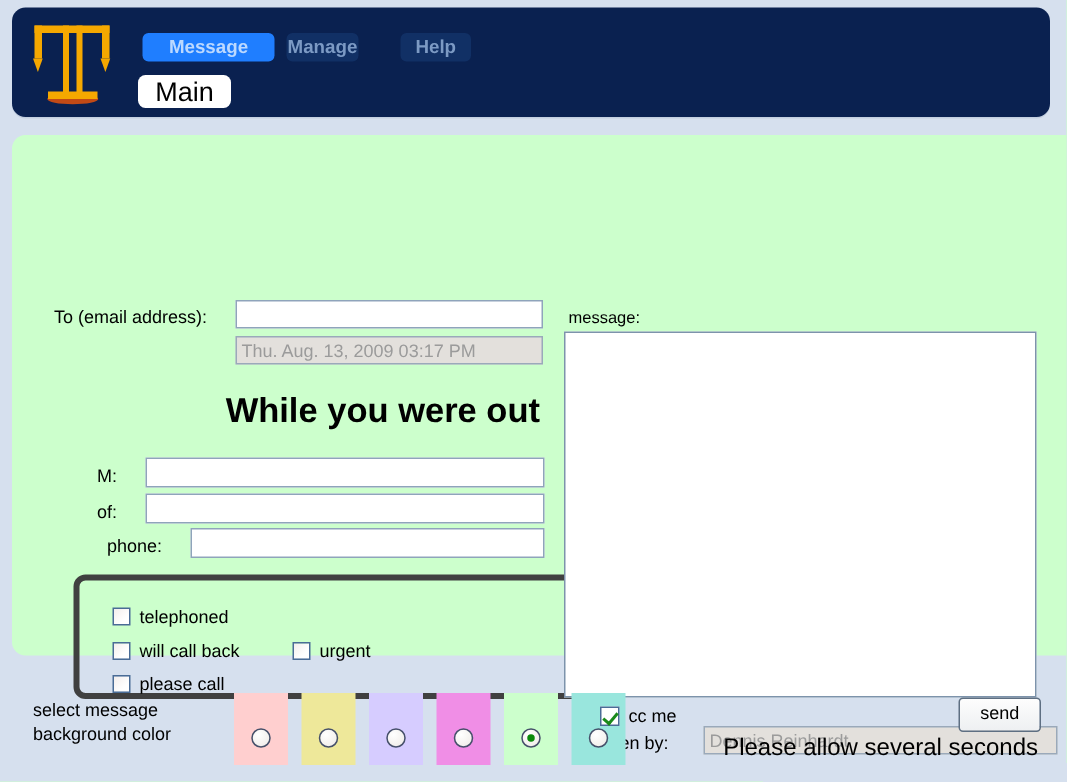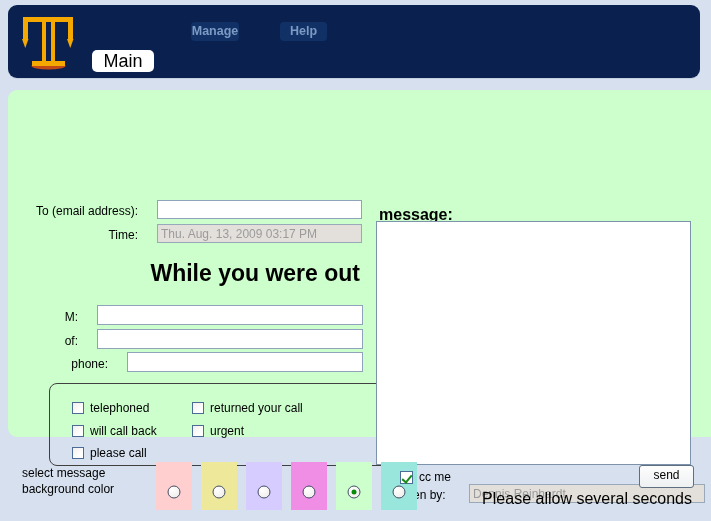--- a/index.html
+++ b/index.html
@@ -53,21 +53,21 @@
   .nav-btn.active {
     background: #1f7eff;
     color: #bcd9ff;
   }
   .nav-btn.inactive {
     background: #113065;
     color: #7c9ac4;
   }
   #nav-message { left: 87px;  top: 17px; width: 88px; height: 19px; }
   #nav-manage  { left: 183px; top: 17px; width: 48px; height: 19px; }
-  #nav-help    { left: 259px; top: 17px; width: 47px; height: 19px; margin-left: 13px; }
+  #nav-help    { left: 259px; top: 17px; width: 47px; height: 19px; }
 
   #subnav-main {
     position: absolute;
     left: 84px;
     top: 45px;
     width: 62px;
     height: 22px;
     background: #ffffff;
     border-radius: 5px;
     color: #000;
@@ -142,21 +142,21 @@
   #lbl-phone { left: 10px;  top: 267px; width: 90px; }
   #in-phone  { left: 105px; top: 262px; width: 236px; height: 20px; }
 
   
   #checkbox-group {
     position: absolute;
     left: 41px;
     top: 293px;
     width: 355px;
     height: 83px;
-    border: 1px solid #404040;
+    border: 4px solid #404040;
     border-radius: 8px;
     box-sizing: border-box;
   }
   .cb-row {
     position: absolute;
     display: flex;
     align-items: center;
     white-space: nowrap;
   }
   .cb-box {
@@ -174,23 +174,22 @@
     font-size: 12px;
     color: #000;
   }
 
   
   #lbl-message {
     position: absolute;
     left: 371px;
     top: 116px;
     font-family: "Liberation Sans", sans-serif;
-    font-size: 16px;
-    color: #000;
-    font-weight: bold;
+    font-size: 11px;
+    color: #000;
   }
   #in-message {
     position: absolute;
     left: 368px;
     top: 131px;
     width: 315px;
     height: 244px;
     border: 1px solid #7d93ab;
     background: #ffffff;
     box-sizing: border-box;
@@ -351,54 +350,50 @@
       <polygon points="50,28 56.5,28 53.25,37" fill="#f5a800"></polygon>
 
       <rect x="25" y="6" width="4" height="48" fill="#f5a800"></rect>
       <rect x="34" y="6" width="4" height="48" fill="#f5a800"></rect>
 
       <ellipse cx="31.5" cy="55" rx="17" ry="3.5" fill="#c24a16"></ellipse>
       <rect x="15" y="50" width="33" height="5" fill="#f5a800"></rect>
     </svg>
   </div>
 
+  <div class="nav-btn active" id="nav-message">Message</div>
   <div class="nav-btn inactive" id="nav-manage">Manage</div>
   <div class="nav-btn inactive" id="nav-help">Help</div>
 
   <div id="subnav-main">Main</div>
 </div>
 
 <div id="form-panel">
 
   <div class="lbl" id="lbl-to">To (email address):</div>
   <input class="fld" id="in-to" type="text" value="" style="">
 
-  <div class="lbl" id="lbl-time">Time:</div>
   <input class="fld disabled" id="in-time" type="text" readonly="" value="Thu. Aug. 13, 2009 03:17 PM" style="">
 
   <div id="title-wywo">While you were out</div>
 
   <div class="lbl" id="lbl-m">M:</div>
   <input class="fld" id="in-m" type="text" value="" style="">
 
   <div class="lbl" id="lbl-of">of:</div>
   <input class="fld" id="in-of" type="text" value="" style="">
 
   <div class="lbl" id="lbl-phone">phone:</div>
   <input class="fld" id="in-phone" type="text" value="" style="">
 
   <div id="checkbox-group">
     <div class="cb-row" style="left:22px; top:17px;">
       <span class="cb-box"></span>
       <span class="cb-label">telephoned</span>
     </div>
-    <div class="cb-row" style="left:142px; top:17px;">
-      <span class="cb-box"></span>
-      <span class="cb-label">returned your call</span>
-    </div>
     <div class="cb-row" style="left:22px; top:40px;">
       <span class="cb-box"></span>
       <span class="cb-label">will call back</span>
     </div>
     <div class="cb-row" style="left:142px; top:40px;">
       <span class="cb-box"></span>
       <span class="cb-label">urgent</span>
     </div>
     <div class="cb-row" style="left:22px; top:62px;">
       <span class="cb-box"></span>

